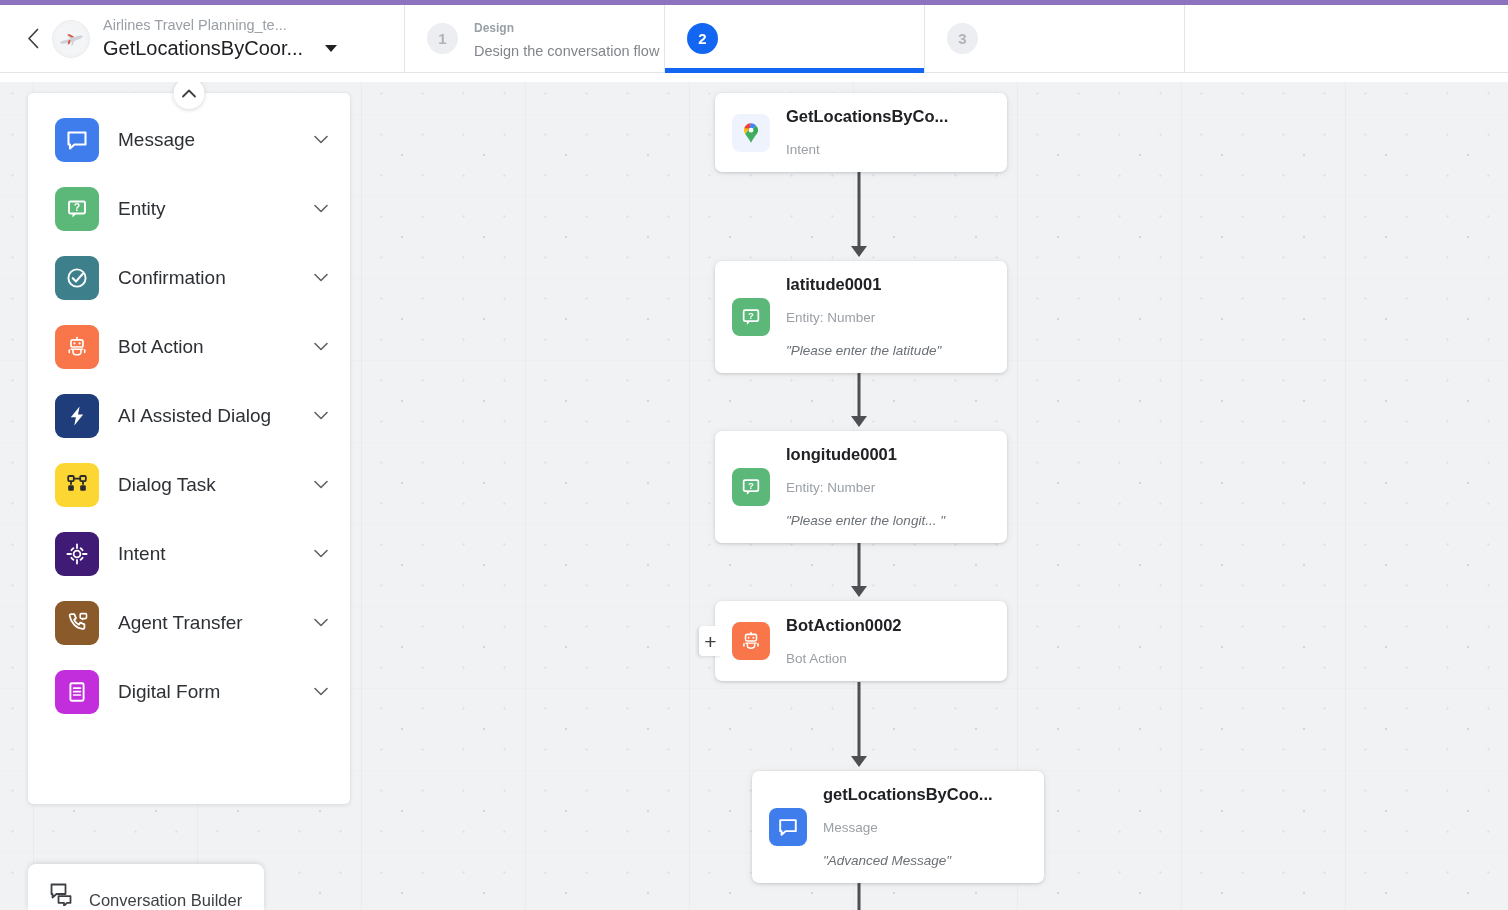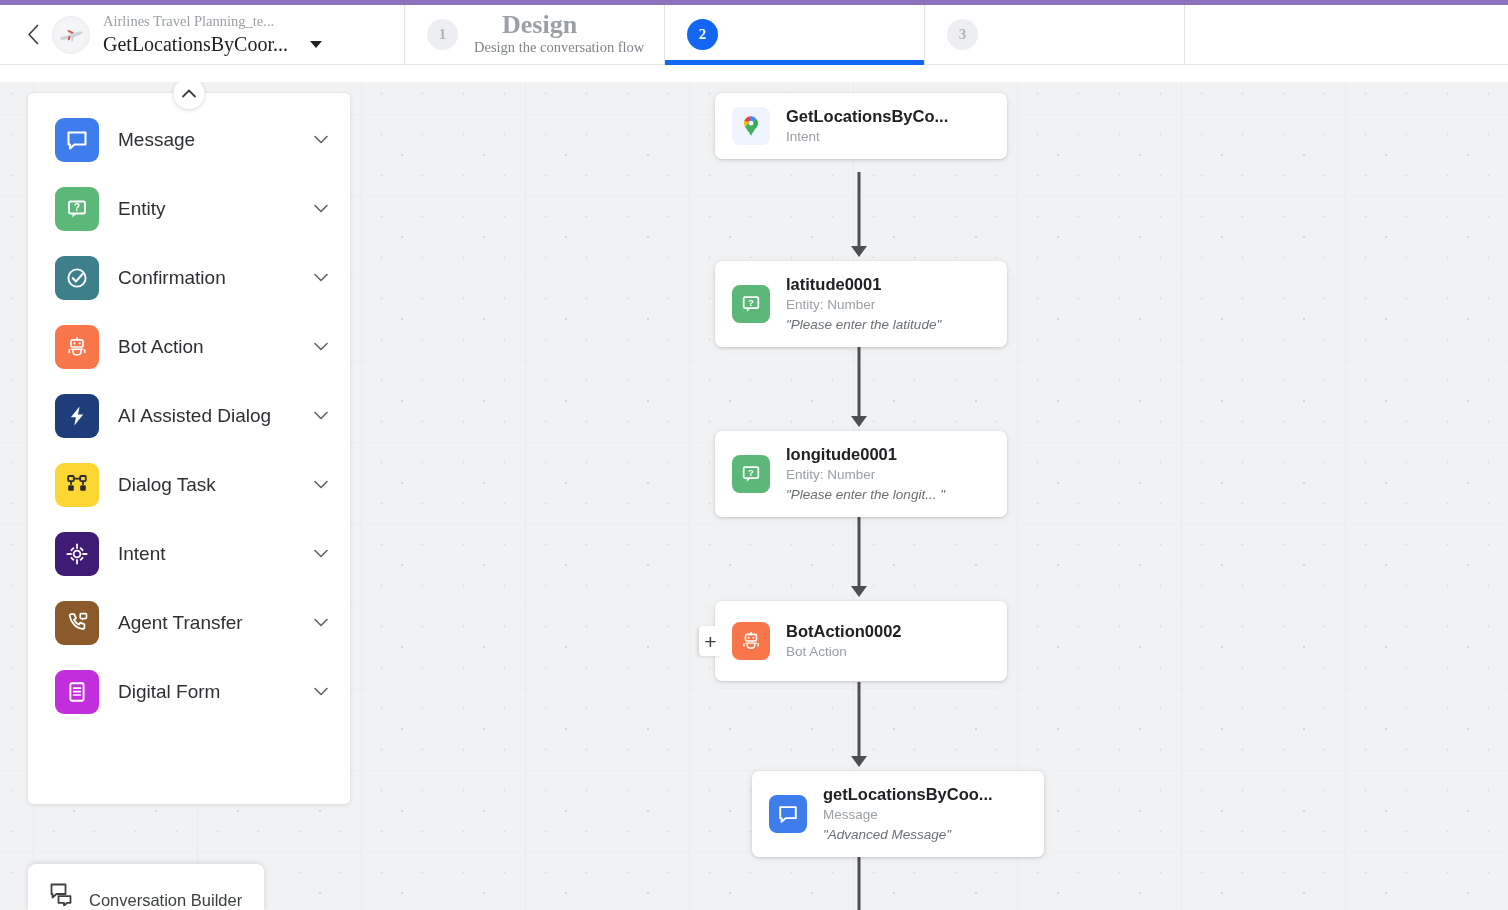--- a/index.html
+++ b/index.html
@@ -14,26 +14,25 @@
   .top-accent-bar {
     position: absolute; top: 0; left: 0;
     width: 1508px; height: 5px;
     background: #8c72bf;
     z-index: 60;
   }
 
   
   .header {
     position: absolute; top: 5px; left: 0;
-    width: 1508px; height: 60px;
+    width: 1508px; height: 68px;
     background: #ffffff;
     border-bottom: 1px solid #e3e5e9;
     display: flex; align-items: flex-end;
     z-index: 50;
-    font-family: Liberation Serif, serif;
   }
   .header-left {
     width: 405px; height: 100%;
     display: flex; align-items: center;
     border-right: 1px solid #e3e5e9;
     padding-left: 20px;
   }
   .back-chevron {
     width: 26px; height: 100%;
     display: flex; align-items: center; justify-content: center;
@@ -84,21 +83,21 @@
   }
   .step-num {
     width: 31px; height: 31px; border-radius: 50%;
     background: #eceef1; color: #b0b4ba;
     display: flex; align-items: center; justify-content: center;
     font-size: 15px; font-weight: 700;
     flex: 0 0 auto;
   }
   .step.active .step-num { background: #1266f1; color: #ffffff; }
   .step-text { display: flex; flex-direction: column; gap: 2px; }
-  .step-title { font-size: 26px; font-weight: 700; color: #9aa0a6; line-height: 23px; margin-left: 28px; }
+  .step-title { font-size: 12px; font-weight: 700; color: #9aa0a6; line-height: 23px; }
   .step.active .step-title { color: #202124; }
   .step-desc { font-size: 14.5px; color: #80868b; line-height: 19px; white-space: nowrap; }
   .step.active .step-desc { color: #5f6368; }
 
   
   .canvas {
     position: absolute; top: 82px; left: 0;
     width: 1508px; height: 828px;
     background-color: #f1f2f4;
     background-image:
@@ -162,21 +161,21 @@
     display: flex; align-items: center;
     padding: 13px 16px 13px 17px;
     gap: 16px;
     cursor: pointer;
   }
   .node-icon {
     width: 38px; height: 38px; border-radius: 8px;
     flex: 0 0 auto;
     display: flex; align-items: center; justify-content: center;
   }
-  .node-body { display: flex; flex-direction: column; gap: 1px; min-width: 0; }
+  .node-body { display: flex; flex-direction: column; gap: 14px; min-width: 0; }
   .node-title {
     font-size: 16.5px; font-weight: 700; color: #202124; line-height: 21px;
     white-space: nowrap; overflow: hidden; text-overflow: ellipsis;
   }
   .node-sub { font-size: 13.5px; color: #9aa0a6; line-height: 18px; white-space: nowrap; }
   .node-quote { font-size: 13.5px; color: #6b7076; line-height: 19px; font-style: italic; white-space: nowrap; }
   .node-plus {
     position: absolute; left: -16px; top: 50%; transform: translateY(-50%);
     width: 23px; height: 30px;
     background: #ffffff;

